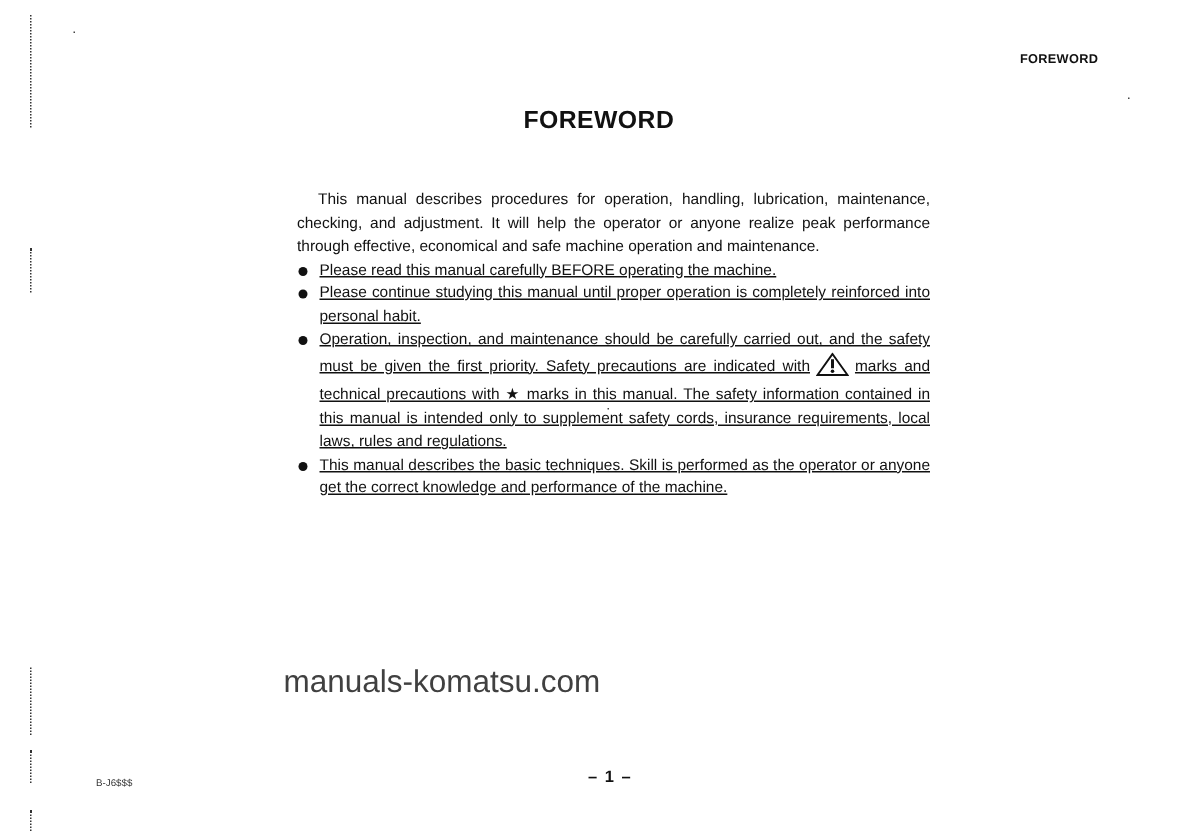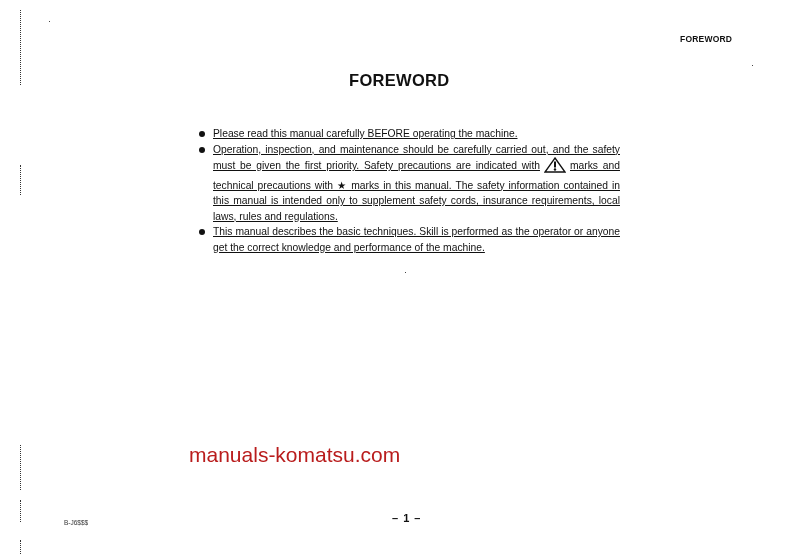--- a/index.html
+++ b/index.html
@@ -4,21 +4,21 @@
 <style>
   html, body { margin: 0; padding: 0; background: #ffffff; }
   body { width: 793px; height: 560px; position: relative; overflow: hidden; font-family: "Liberation Sans", sans-serif; color: #111; }
   .header-label { position: absolute; left: 680px; top: 34px; font-size: 8.5px; font-weight: bold; letter-spacing: 0.2px; }
   .title { position: absolute; left: 349px; top: 71px; font-size: 16.5px; font-weight: bold; letter-spacing: 0.3px; }
   .body-text { position: absolute; left: 198px; top: 126px; width: 422px; font-size: 10.3px; line-height: 15.5px; text-align: justify; }
   .para { text-indent: 14px; margin: 0; }
   .bullet { position: relative; padding-left: 15px; margin: 0; text-decoration: underline; }
   .bullet .dot { position: absolute; left: 1px; top: 5px; width: 6px; height: 6px; border-radius: 50%; background: #111; }
   .warn { display: inline-block; vertical-align: -4px; margin: 0 4px; }
-  .watermark { position: absolute; left: 189px; top: 443px; font-size: 21px; color: #b91c1c; }
+  .watermark { position: absolute; left: 189px; top: 443px; font-size: 21px; color: #404040; }
   .code { position: absolute; left: 64px; top: 519px; font-size: 6.5px; color: #333; }
   .page-num { position: absolute; left: 392px; top: 512px; font-size: 11px; font-weight: bold; letter-spacing: 1px; }
   .edge { position: absolute; left: 20px; width: 1px; border-left: 1px dotted #333; }
   .speck { position: absolute; width: 1px; height: 1px; background: #444; }
 </style>
 </head>
 <body>
 
 <div class="edge" style="top:10px;height:75px;"></div>
 <div class="edge" style="top:165px;height:30px;"></div>
@@ -26,21 +26,23 @@
 <div class="edge" style="top:500px;height:22px;"></div>
 <div class="edge" style="top:540px;height:14px;"></div>
 <div class="speck" style="left:49px;top:21px;"></div>
 <div class="speck" style="left:752px;top:65px;"></div>
 <div class="speck" style="left:405px;top:272px;"></div>
 
 <div class="header-label">FOREWORD</div>
 <div class="title">FOREWORD</div>
 
 <div class="body-text">
+  <p class="para">This manual describes procedures for operation, handling, lubrication, maintenance, checking, and adjustment. It will help the operator or anyone realize peak performance through effective, economical and safe machine operation and maintenance.</p>
   <p class="bullet"><span class="dot"></span><span>Please read this manual carefully BEFORE operating the machine.</span></p>
+  <p class="bullet"><span class="dot"></span><span>Please continue studying this manual until proper operation is completely reinforced into personal habit.</span></p>
   <p class="bullet"><span class="dot"></span><span>Operation, inspection, and maintenance should be carefully carried out, and the safety must be given the first priority. Safety precautions are indicated with</span><span class="warn"><svg width="22" height="16" viewBox="0 0 22 16">
           <polygon points="11,1 21,15 1,15" fill="none" stroke="#111" stroke-width="1.3"></polygon>
           <rect x="10" y="4.5" width="2" height="6" fill="#111"></rect>
           <circle cx="11" cy="12.5" r="1.2" fill="#111"></circle>
         </svg></span><span>marks and technical precautions with ★ marks in this manual. The safety information contained in this manual is intended only to supplement safety cords, insurance requirements, local laws, rules and regulations.</span></p>
   <p class="bullet"><span class="dot"></span><span>This manual describes the basic techniques. Skill is performed as the operator or anyone get the correct knowledge and performance of the machine.</span></p>
 </div>
 
 <div class="watermark">manuals-komatsu.com</div>
 <div class="code">B-J6$$$</div>

